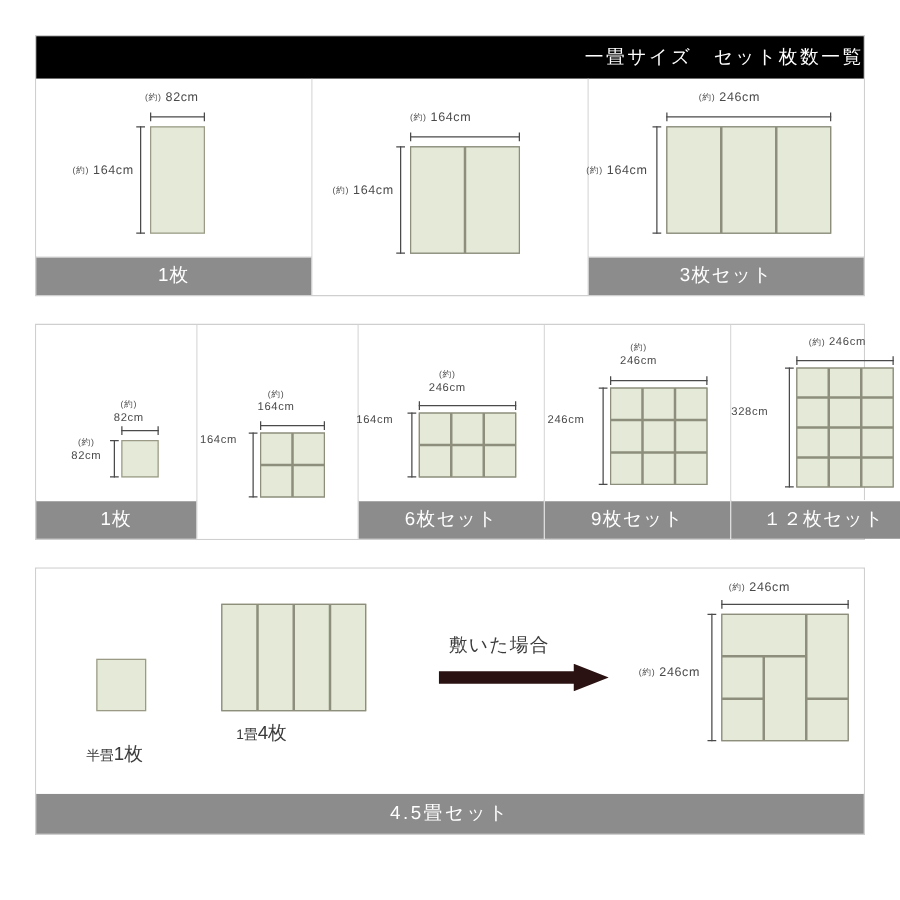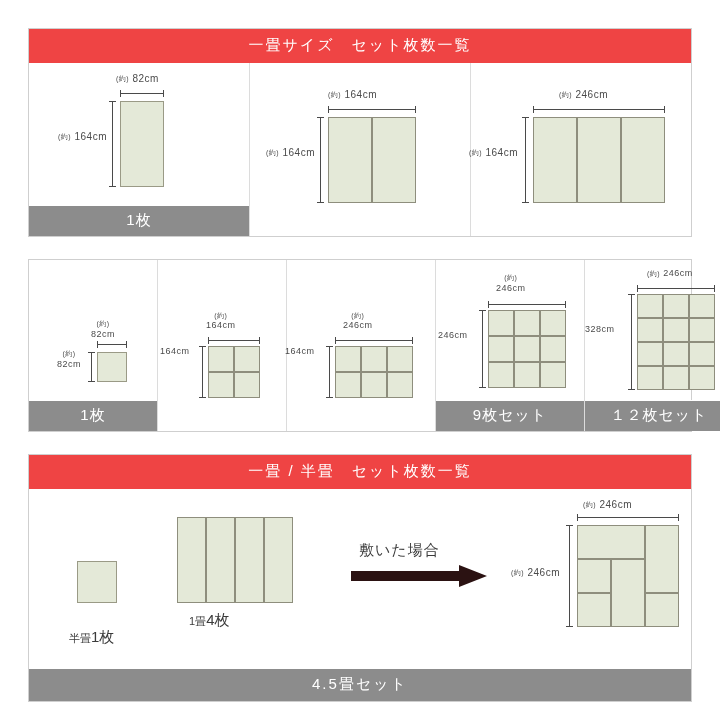--- a/index.html
+++ b/index.html
@@ -25,23 +25,23 @@
     flex-direction: column;
     gap: 22px;
   }
   .panel {
     border: 1px solid #cfcfcf;
     background: #ffffff;
     display: flex;
     flex-direction: column;
   }
   .panel-header {
-    background: #ef4444;
+    background: #000000;
     color: #ffffff;
-    text-align: center;
+    text-align: right;
     font-size: 15px;
     letter-spacing: 2px;
     padding: 7px 0 8px 0;
     font-weight: normal;
   }
   .panel-body {
     display: flex;
     background: #ffffff;
     flex: 1;
   }
@@ -211,20 +211,21 @@
             <div class="dimline-h" style="left:52px; top:24px; width:132px;"></div>
             <span class="dim" style="left:-12px; top:62px;"><span class="approx">(約)</span> <span>164cm</span></span>
             <div class="dimline-v" style="left:44px; top:32px; height:86px;"></div>
             <div class="matgrid" style="position:absolute; left:52px; top:32px; width:132px; height:86px; grid-template-columns:1fr 1fr 1fr;">
               <div></div>
               <div></div>
               <div></div>
             </div>
           </div>
         </div>
+        <div class="cell-label">3枚セット</div>
       </div>
 
     </div>
   </section>
 
   <section class="panel">
     <div class="panel-body" style="height:170px;">
 
       <div class="cell">
         <div class="cell-figure">
@@ -266,20 +267,21 @@
             <div class="matgrid" style="position:absolute; left:44px; top:60px; width:78px; height:52px; grid-template-columns:1fr 1fr 1fr; grid-template-rows:1fr 1fr;">
               <div></div>
               <div></div>
               <div></div>
               <div></div>
               <div></div>
               <div></div>
             </div>
           </div>
         </div>
+        <div class="cell-label">6枚セット</div>
       </div>
 
       <div class="cell">
         <div class="cell-figure">
           <div class="figwrap" style="width:140px;height:128px;">
             <span class="dim" style="left:56px; top:6px; font-size:9px; text-align:center;"><span class="approx">(約)</span><br><span>246cm</span></span>
             <div class="dimline-h" style="left:48px; top:38px; width:78px;"></div>
             <span class="dim" style="left:-2px; top:64px; font-size:9px;"><span>246cm</span></span>
             <div class="dimline-v" style="left:42px; top:44px; height:78px;"></div>
             <div class="matgrid" style="position:absolute; left:48px; top:44px; width:78px; height:78px; grid-template-columns:1fr 1fr 1fr; grid-template-rows:1fr 1fr 1fr;">
@@ -321,21 +323,20 @@
             </div>
           </div>
         </div>
         <div class="cell-label">１２枚セット</div>
       </div>
 
     </div>
   </section>
 
   <section class="panel">
-    <div class="panel-header">一畳 / 半畳　セット枚数一覧</div>
     <div class="panel3-body">
 
       <div class="mat p3-item" style="left:48px; top:72px; width:40px; height:42px;"></div>
       <div class="p3-caption" style="left:40px; top:122px;margin-top:17px;">
         <span class="small">半畳</span><span>1枚</span>
       </div>
 
       <div class="matgrid p3-item" style="left:148px; top:28px; width:116px; height:86px; grid-template-columns:1fr 1fr 1fr 1fr;">
         <div></div>
         <div></div>

